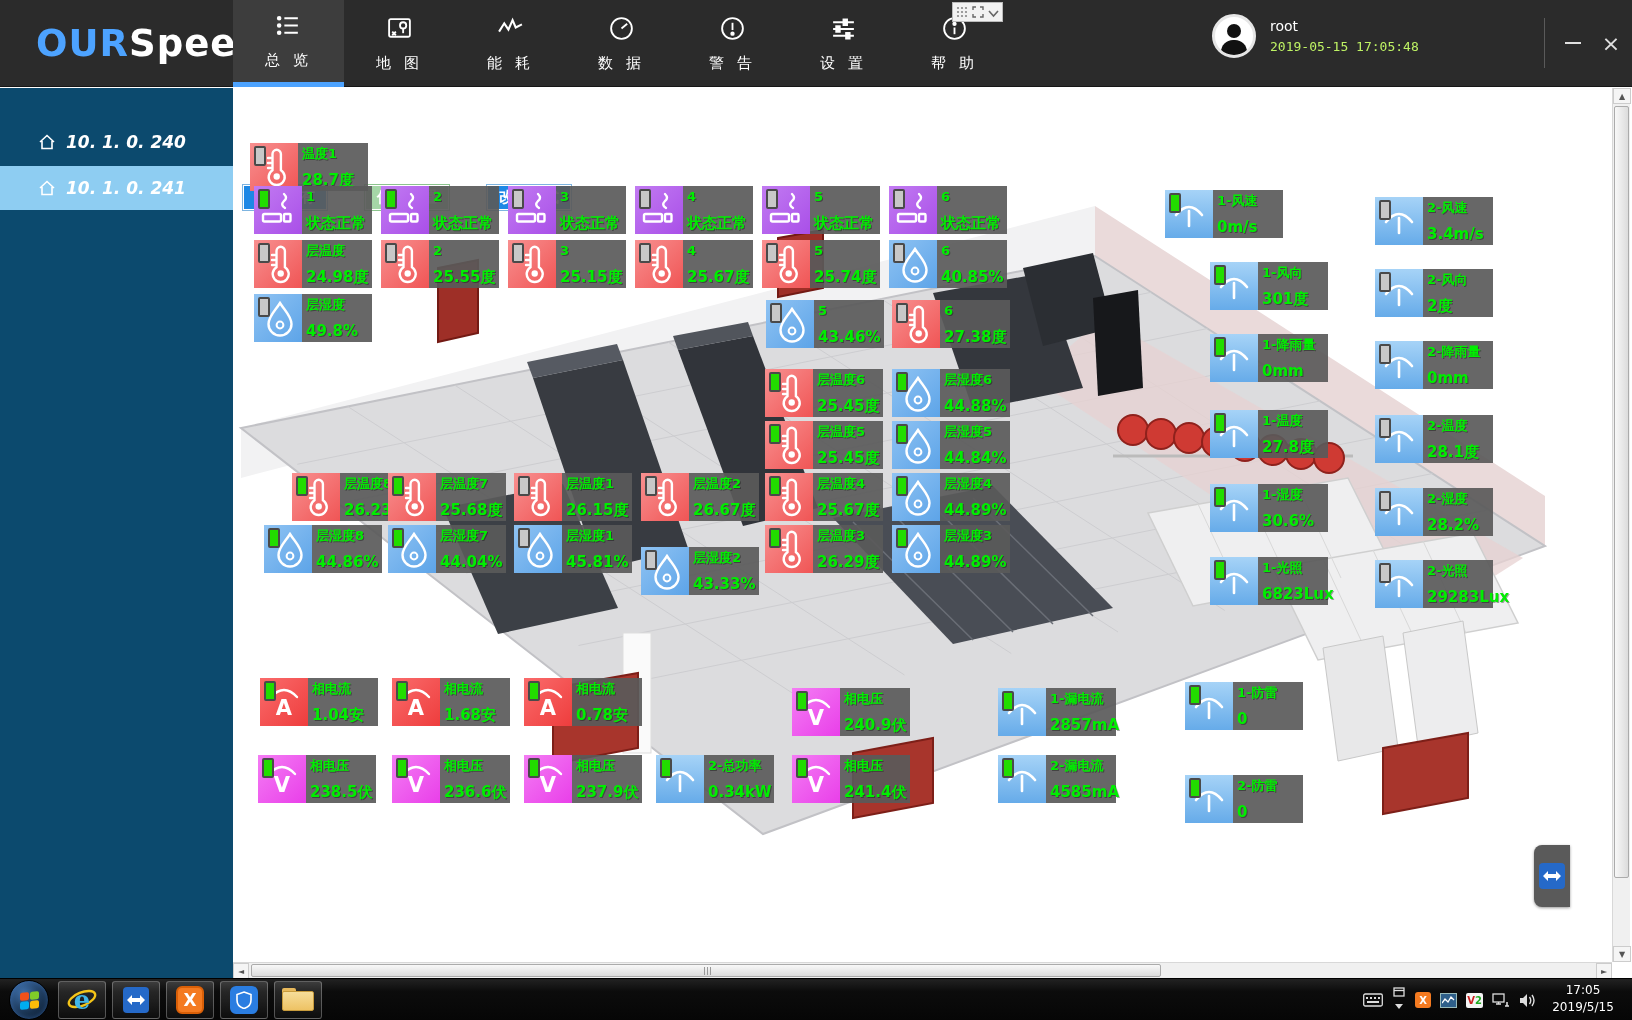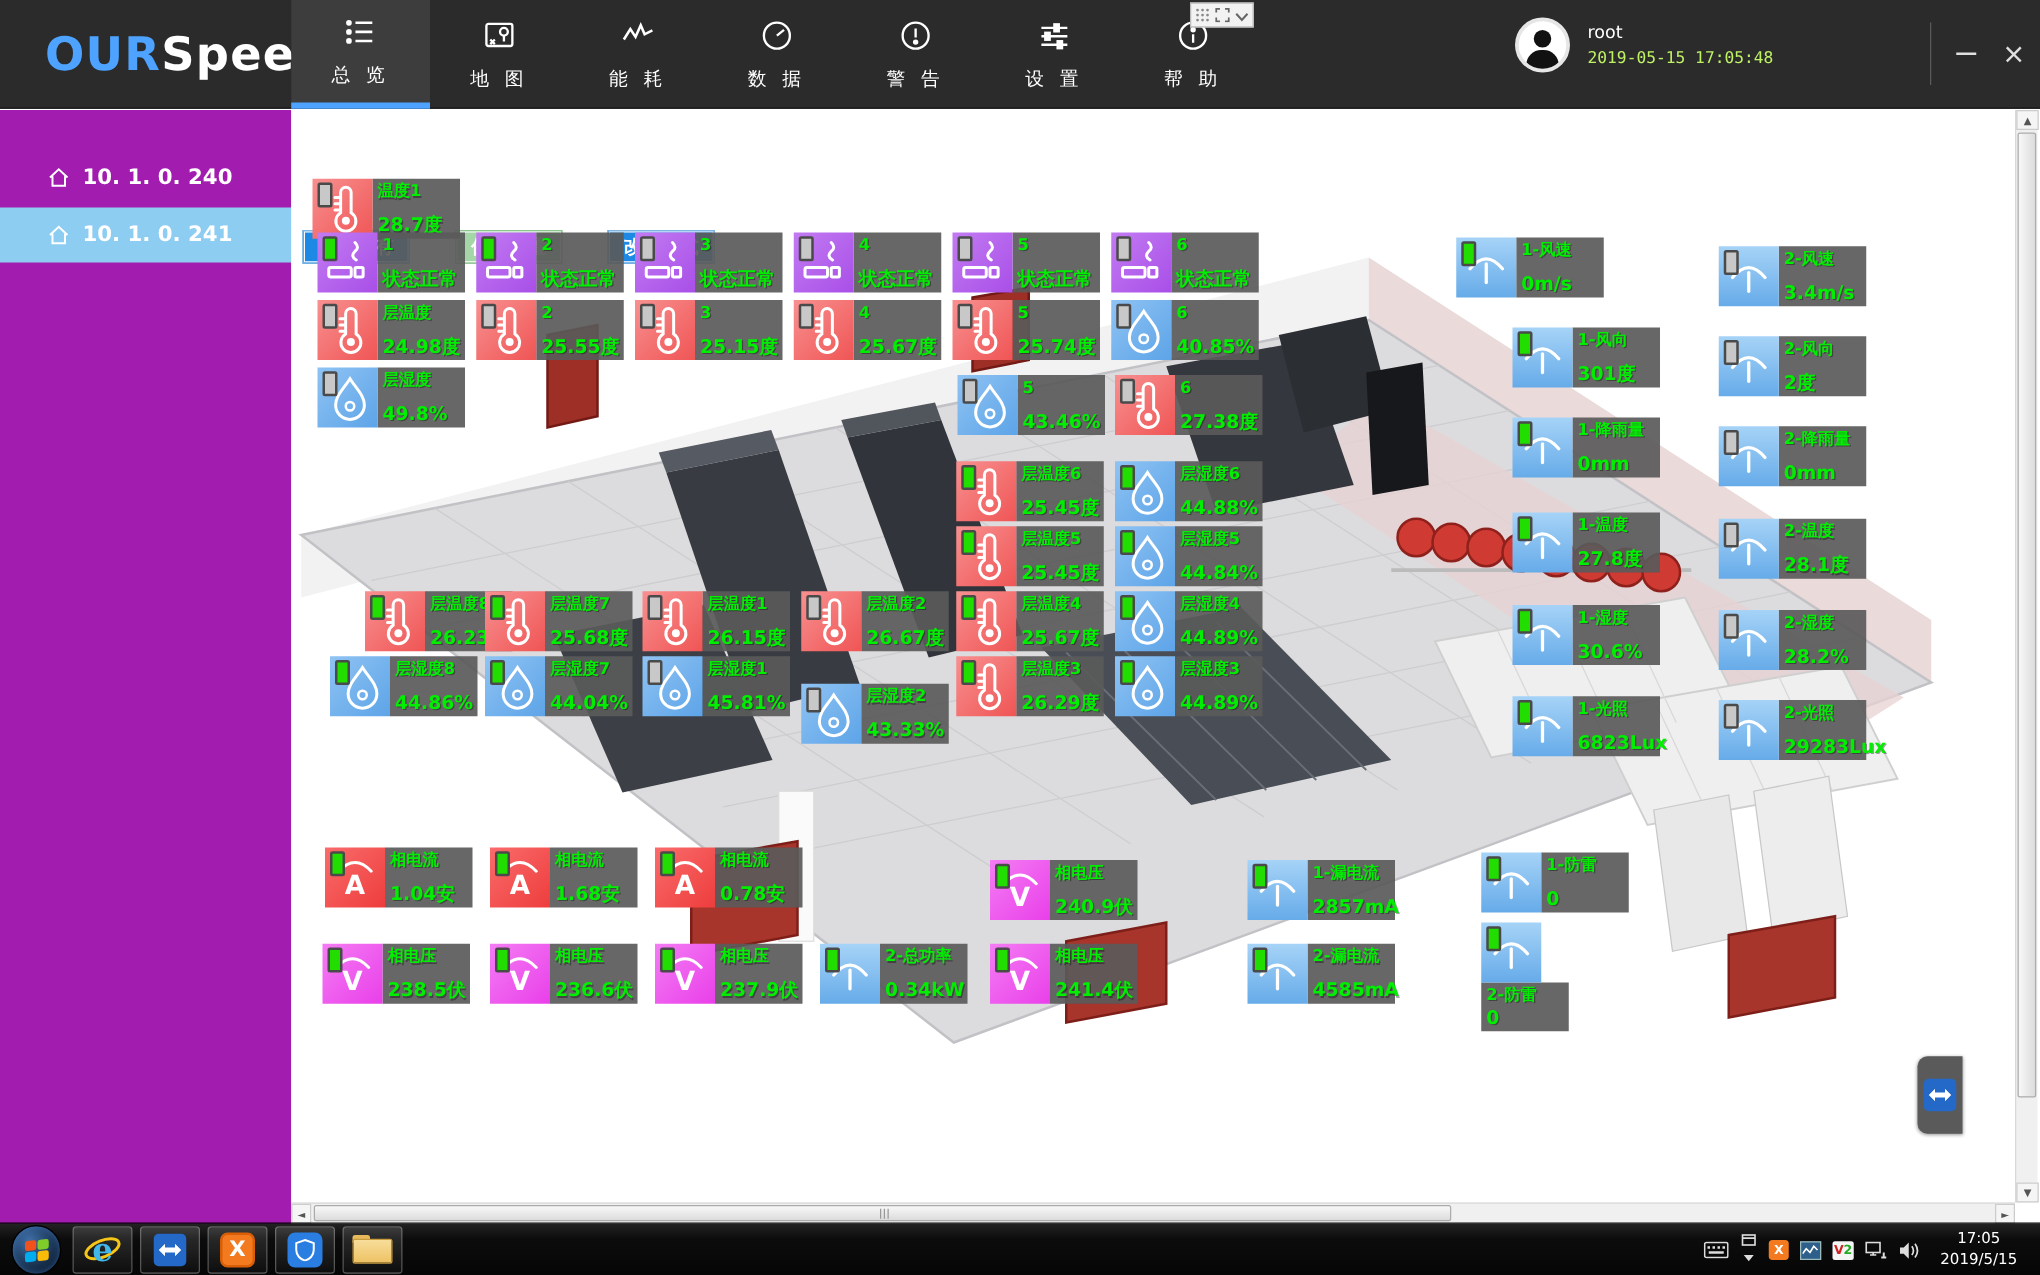--- a/index.html
+++ b/index.html
@@ -28,21 +28,21 @@
     border-radius:12px 12px 0 0; background:#111; }
   #usertext { color:#fff; font-size:14px; line-height:1.5; }
   #usertext .dt { color:#bef264; font-size:13px; font-family:"DejaVu Sans Mono",monospace; }
   #win-sep { position:absolute; left:1544px; top:18px; width:1px; height:50px; background:#5a5a5a; }
   .winbtn { position:absolute; top:28px; width:30px; height:30px; color:#e0e0e0;
     display:flex; align-items:center; justify-content:center; font-size:22px; cursor:pointer; }
   #btn-min { left:1558px; } #btn-close { left:1596px; }
   #btn-min .bar { width:16px; height:2px; background:#e0e0e0; }
 
   
-  #sidebar { position:absolute; left:0; top:88px; width:233px; height:918px; background:#a21caf; }
+  #sidebar { position:absolute; left:0; top:88px; width:233px; height:918px; background:#0c4a6e;font-style:italic; }
   .side-item { position:absolute; left:0; width:233px; height:44px; display:flex; align-items:center;
     gap:10px; padding-left:38px; color:#fff; font-size:17px; font-weight:bold; cursor:pointer;
     white-space:nowrap; }
   .side-item.selected { background:#8ecdf2; }
 
   
   #content { position:absolute; left:233px; top:88px; width:1379px; height:874px; background:#fff; }
   #room-svg { position:absolute; left:0; top:0; pointer-events:none; }
 
   .toolbtn { position:absolute; top:96px; height:27px; padding:0 12px; color:#fff; font-size:15px;
@@ -890,21 +890,21 @@
         <div class="sensor" style="left: 765px; top: 667px;">
           <div class="ic c-lightblue"><svg width="48" height="48" viewBox="0 0 48 48" fill="none" stroke="#fff" stroke-width="2.6" stroke-linecap="round">
               <path d="M11 25 Q 24 9 37 25"></path>
               <path d="M24 21 V 36"></path>
             </svg><span class="bat green"></span></div>
           <div class="txt">
             <span class="lbl">2-漏电流</span>
             <span class="val">4585mA</span>
           </div>
         </div>
-        <div class="sensor" style="left: 952px; top: 650px; flex-direction: column;">
+        <div class="sensor" style="left: 952px; top: 687px;">
           <div class="ic c-lightblue"><svg width="48" height="48" viewBox="0 0 48 48" fill="none" stroke="#fff" stroke-width="2.6" stroke-linecap="round">
               <path d="M11 25 Q 24 9 37 25"></path>
               <path d="M24 21 V 36"></path>
             </svg><span class="bat green"></span></div>
           <div class="txt">
             <span class="lbl">2-防雷</span>
             <span class="val">0</span>
           </div>
         </div>
       </div>

